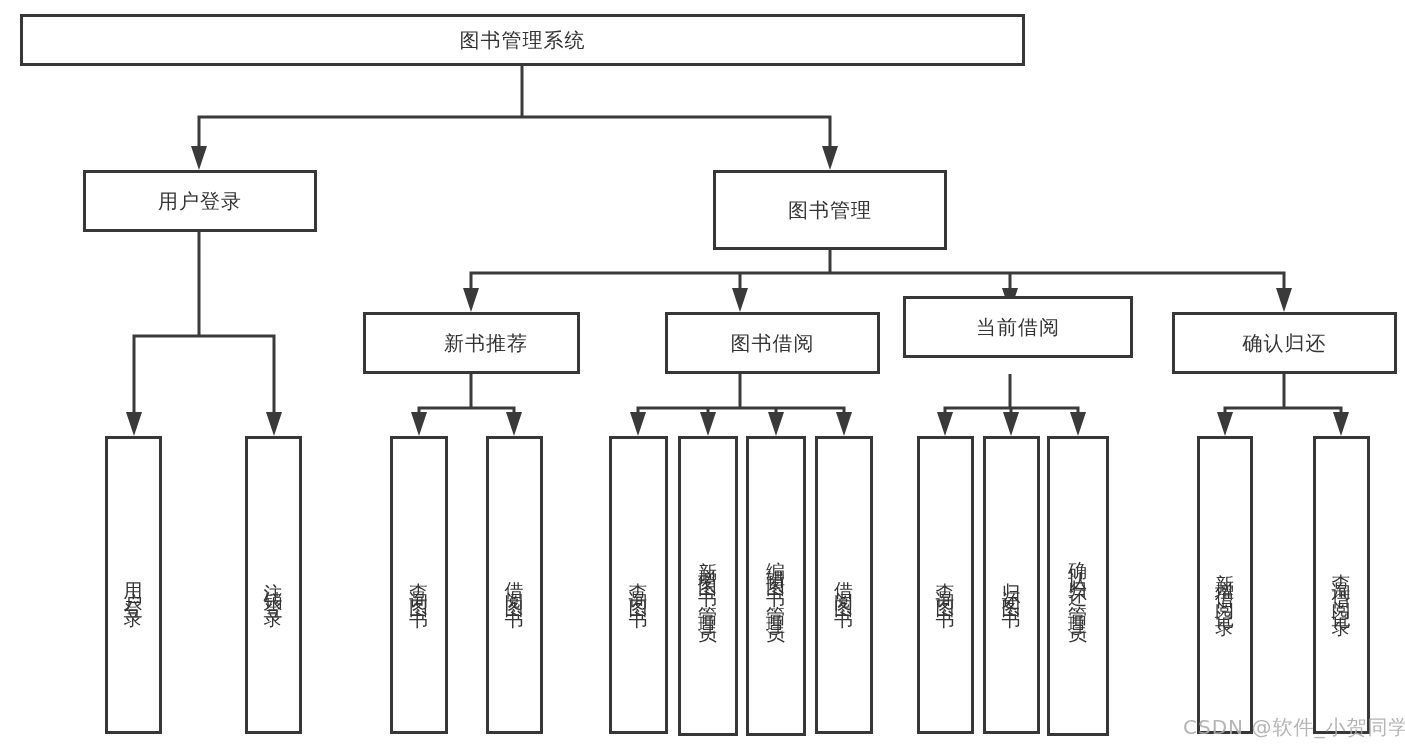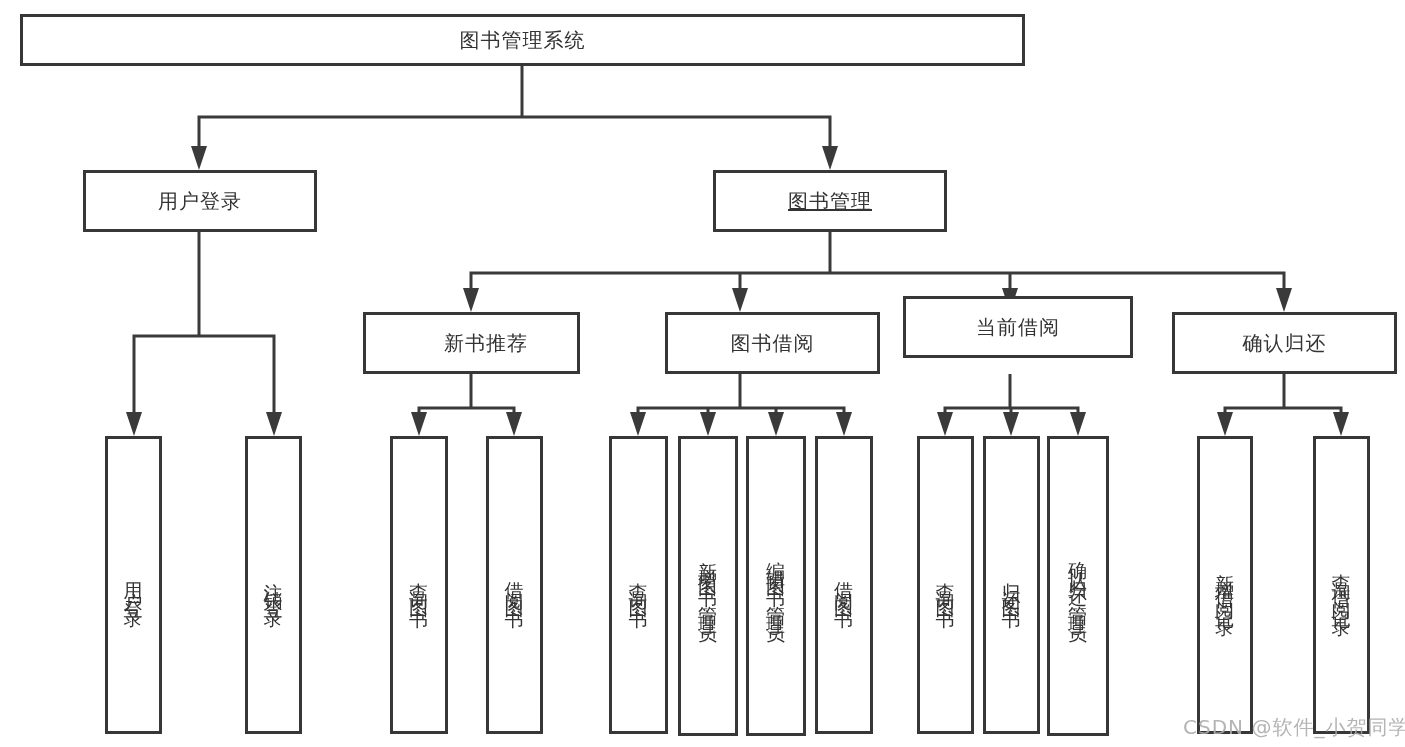--- a/index.html
+++ b/index.html
@@ -113,21 +113,21 @@
       <line x1="1284" y1="374" x2="1284" y2="408"></line>
       <polyline points="1225,419 1225,408 1341,408 1341,419"></polyline>
       <polygon points="1217,412 1233,412 1225,436"></polygon>
       <polygon points="1333,412 1349,412 1341,436"></polygon>
     </g>
   </svg>
 
   <div class="node h-node" style="left:20px; top:14px; width:1005px; height:52px;">图书管理系统</div>
 
   <div class="node h-node" style="left:83px; top:170px; width:234px; height:62px;">用户登录</div>
-  <div class="node h-node" style="left:713px; top:170px; width:234px; height:62px;text-decoration:underline;">图书管理</div>
+  <div class="node h-node" style="left:713px; top:170px; width:234px; height:80px;">图书管理</div>
 
   <div class="node h-node" style="left:363px; top:312px; width:217px; height:62px;padding-left:29px;">新书推荐</div>
   <div class="node h-node" style="left:633px; top:312px; width:215px; height:62px;margin-left:32px;">图书借阅</div>
   <div class="node h-node" style="left:903px; top:296px; width:230px; height:62px;">当前借阅</div>
   <div class="node h-node" style="left:1172px; top:312px; width:225px; height:62px;">确认归还</div>
 
   <div class="node v-node" style="left:105px; top:436px; width:57px; height:298px;">用户登录</div>
   <div class="node v-node" style="left:245px; top:436px; width:57px; height:298px;">注销登录</div>
 
   <div class="node v-node" style="left:390px; top:436px; width:58px; height:298px;">查询图书</div>

